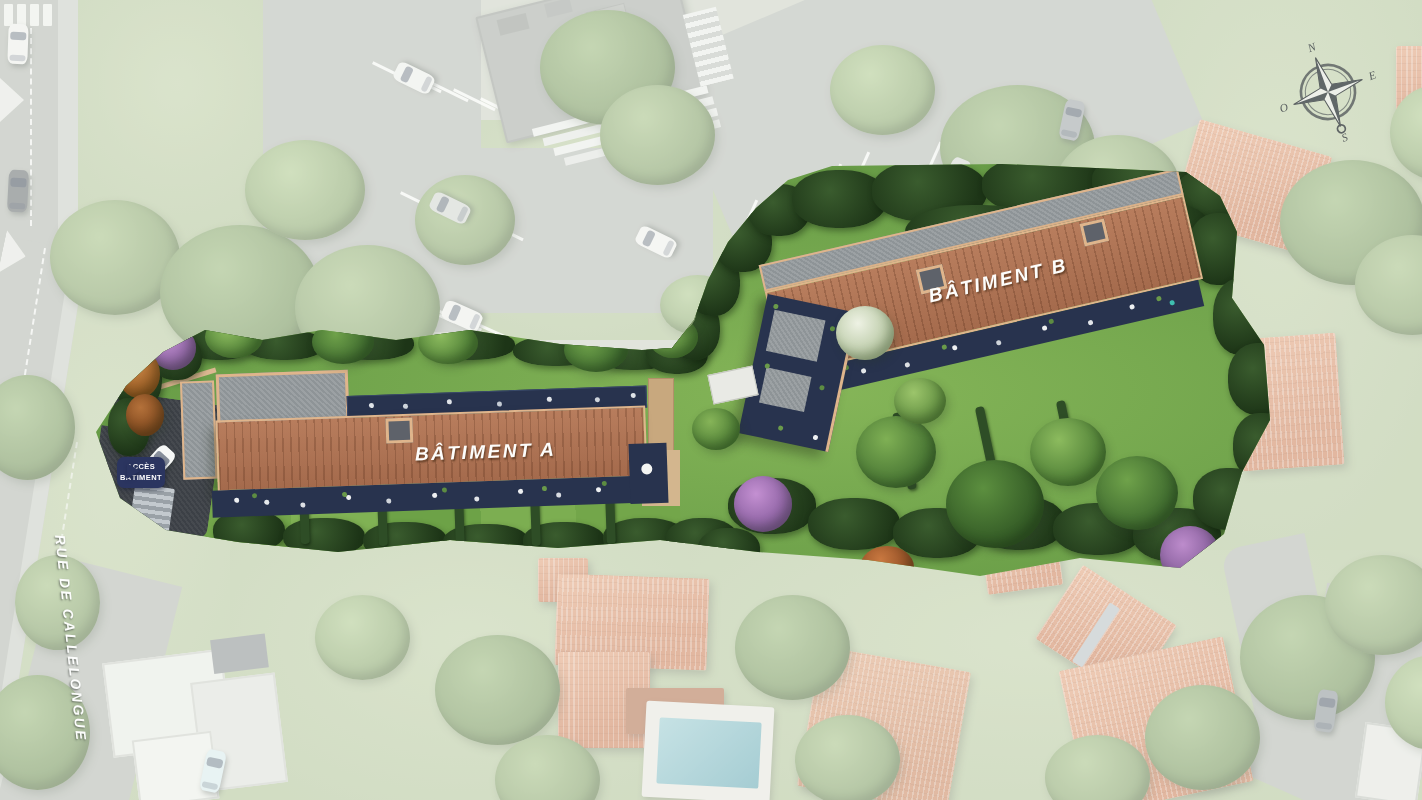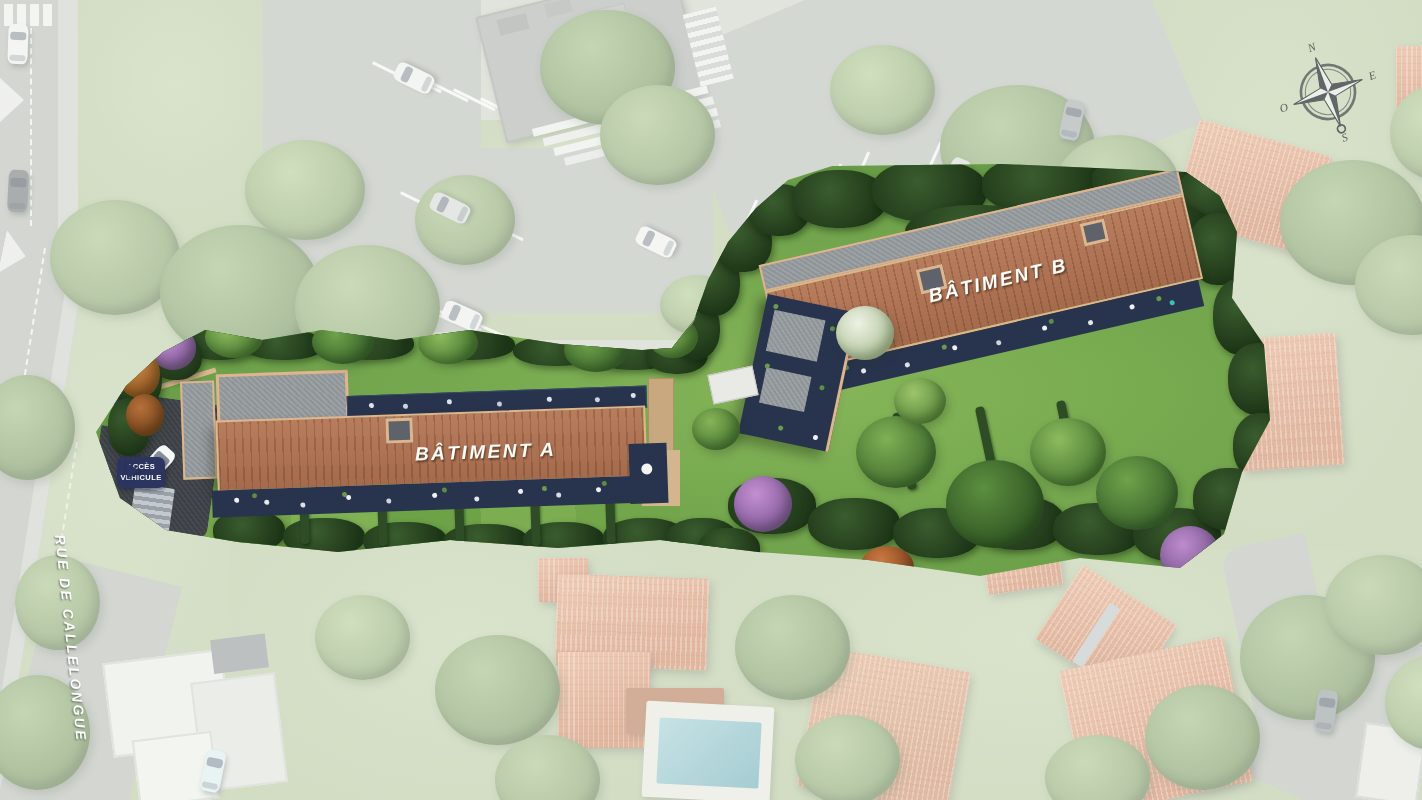--- a/index.html
+++ b/index.html
@@ -344,17 +344,17 @@
       <text x="104" y="54" text-anchor="middle">E</text>
       <text x="50" y="110" text-anchor="middle">S</text>
       <text x="-4" y="54" text-anchor="middle">O</text>
     </svg>
   </div>
 
   <div id="street-label">RUE DE CALLELONGUE</div>
 
   <div id="access-badge">
     <div style="position:static;">ACCÈS</div>
-    <div style="position:static;">VÉHICULE</div>
+    <div style="position:static;">BÂTIMENT</div>
   </div>
   <div id="access-arrow"></div>
 
 </div>
 
 </body></html>

